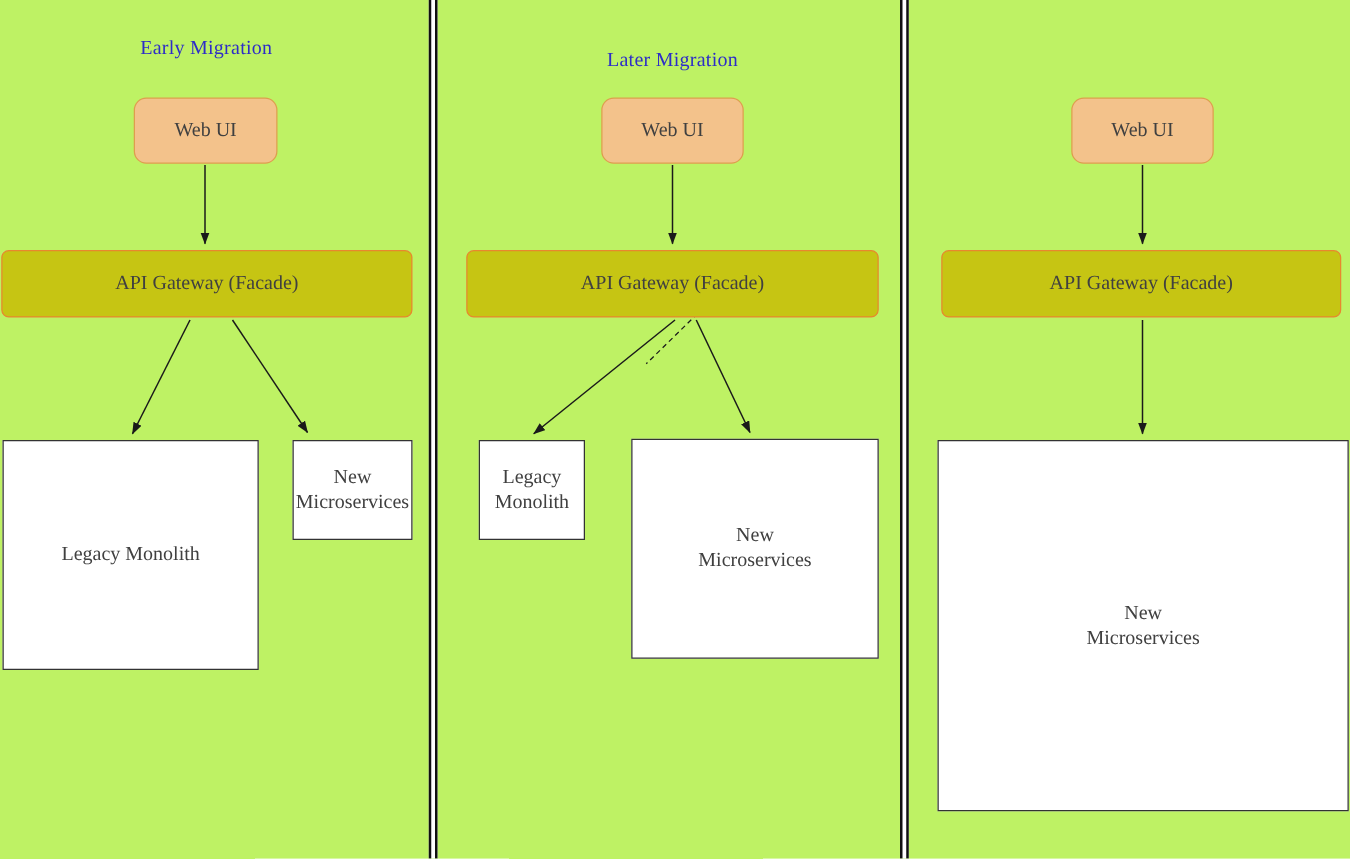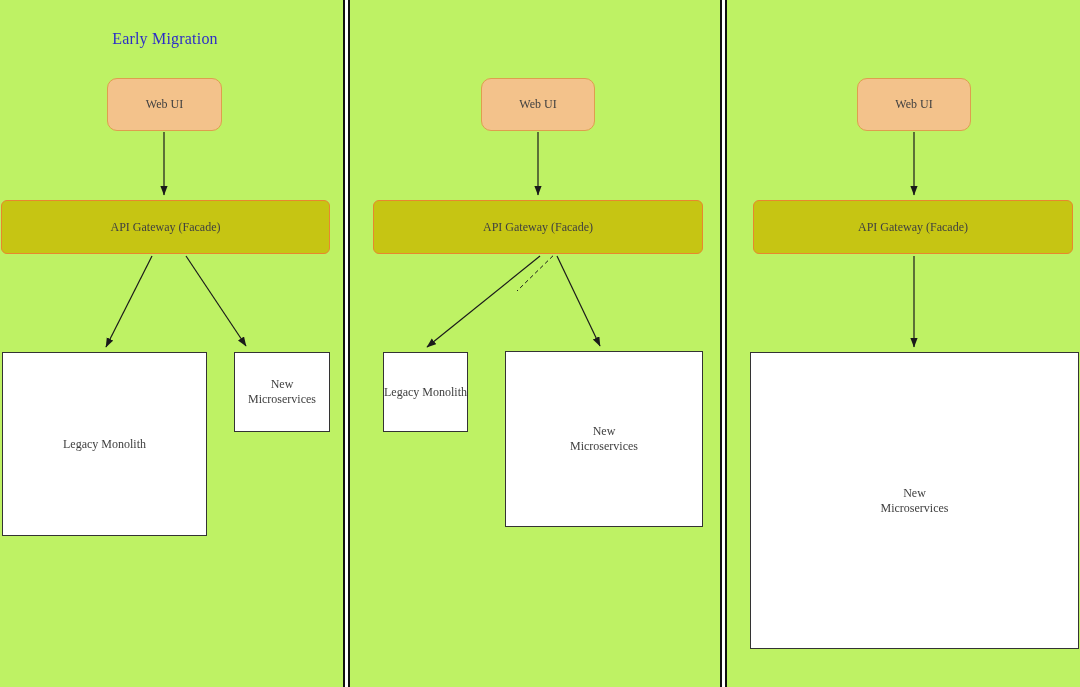--- a/index.html
+++ b/index.html
@@ -6,21 +6,21 @@
   .canvas{
     position:relative;width:1080px;height:687px;background:#bef264;
     font-family:Liberation Serif, serif;overflow:hidden;
   }
   .panel-title{
     position:absolute;text-align:center;font-size:16px;
     color:var(--title_color);letter-spacing:0.2px;
   }
   .node{
     position:absolute;display:flex;align-items:center;justify-content:center;
-    font-size:12px;color:var(--label_color);text-align:center;box-sizing:border-box;
+    font-size:16px;color:var(--label_color);text-align:center;box-sizing:border-box;
   }
   .webui{
     background:var(--webui_fill);border:1px solid var(--webui_border);border-radius:10px;
   }
   .gateway{
     background:var(--gateway_fill);border:1px solid var(--gateway_border);border-radius:6px;align-items:center;
   }
   .plainbox{
     background:#ffffff;border:1px solid var(--box_border);
   }
@@ -70,20 +70,21 @@
     <span class="node-label">Legacy Monolith</span>
   </div>
 
   <div class="node plainbox" style="left:234px;top:352px;width:96px;height:80px;">
     <span class="node-label">New
 Microservices</span>
   </div>
 
   <div class="divider" style="left:343px;"></div>
 
+  <div class="panel-title" style="left:373px;top:40px;width:330px;">Later Migration</div>
 
   <div class="node webui" style="left:481px;top:78px;width:114px;height:53px;">
     <span class="node-label">Web UI</span>
   </div>
 
   <div class="node gateway" style="left:373px;top:200px;width:330px;height:54px;">
     <span class="node-label">API Gateway (Facade)</span>
   </div>
 
   <div class="node plainbox" style="left:383px;top:352px;width:85px;height:80px;">

